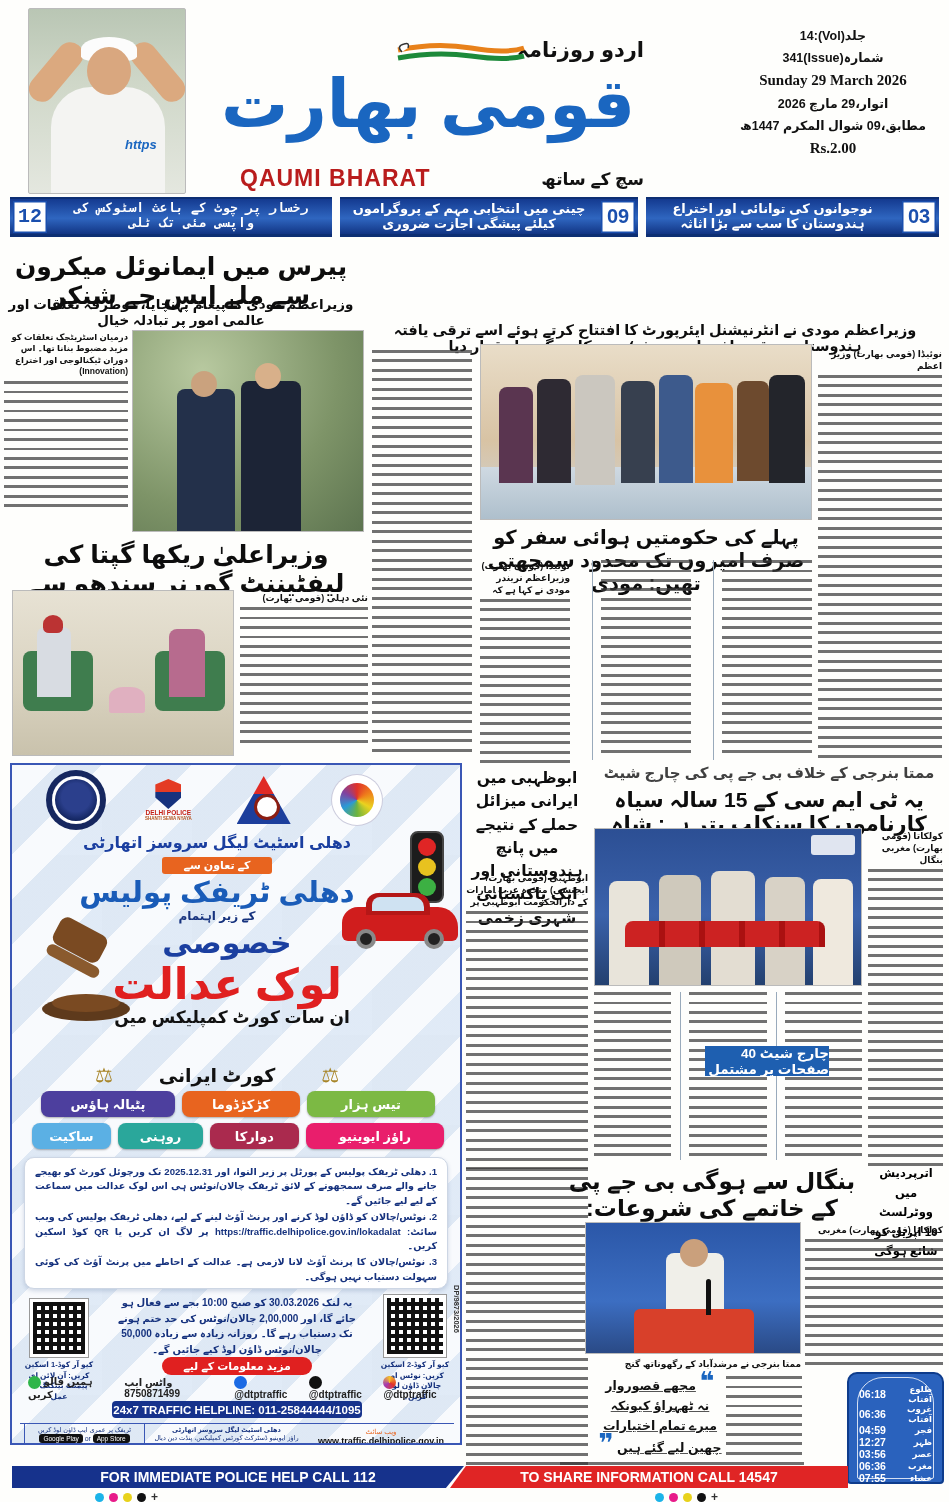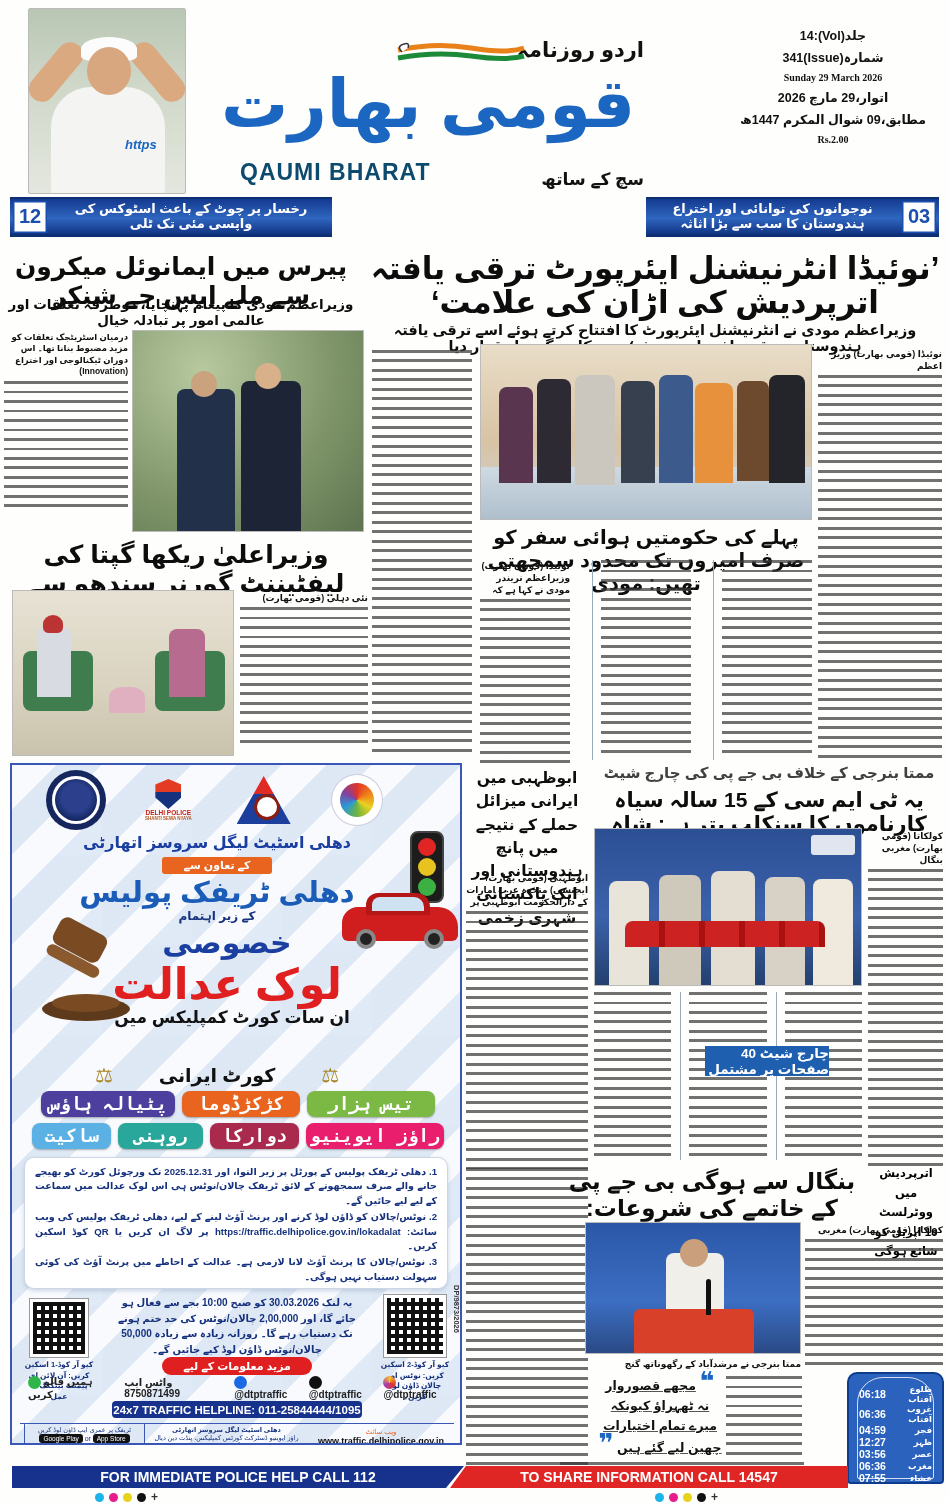--- a/index.html
+++ b/index.html
@@ -17,26 +17,26 @@
   .mast-photo{left:28px;top:8px;width:158px;height:186px;background:linear-gradient(180deg,#b9c6b4 0%,#cfd7c8 40%,#e4e7df 100%);border-radius:2px;overflow:hidden;}
   .mast-photo .torso{position:absolute;left:22px;top:78px;width:114px;height:120px;background:#f4f4f2;border-radius:40px 40px 0 0;}
   .mast-photo .head{position:absolute;left:58px;top:38px;width:44px;height:48px;background:#d9a77f;border-radius:50%;}
   .mast-photo .cap{position:absolute;left:52px;top:28px;width:56px;height:24px;background:#fcfcfc;border-radius:50% 50% 20% 20%;}
   .mast-photo .arm{position:absolute;width:26px;height:70px;background:#dba97f;border-radius:14px;}
   .brand-cinch{position:absolute;left:96px;top:128px;color:#1a66c0;font-weight:bold;font-size:13px;font-style:italic;}
   .nameplate{left:212px;top:16px;width:432px;height:178px;}
   .urdu-daily{position:absolute;right:0;top:22px;font-size:21px;font-weight:bold;color:#111;}
   .flagwave{position:absolute;right:118px;top:26px;}
   .np-title{position:absolute;right:0;top:44px;width:100%;font-size:67px;line-height:1.3;font-weight:bold;color:#1a66c0;text-align:center;}
-  .np-latin{position:absolute;left:28px;bottom:8px;font-size:23px;font-weight:bold;letter-spacing:1px;color:#0c4a6e;}
+  .np-latin{position:absolute;left:28px;bottom:2px;font-size:23px;font-weight:bold;letter-spacing:1px;color:#b91c1c;}
   .np-tag{position:absolute;right:0;bottom:4px;font-size:17px;font-weight:bold;color:#111;}
   .issue-info{left:724px;top:28px;width:218px;height:150px;text-align:center;color:#111;}
   .issue-info div{margin-bottom:7px;font-weight:bold;}
   .ii-sm{font-size:12.5px;}
-  .ii-en{font-size:10px;font-family:"Liberation Serif","DejaVu Serif",serif;}
+  .ii-en{font-size:15px;font-family:"Liberation Serif","DejaVu Serif",serif;}
   
   .tbar{top:197px;height:40px;background:linear-gradient(180deg,#143a90,#2f66c0 55%,#123584);border-top:2px solid #0d2f73;border-bottom:3px solid #0d2f73;color:#fff;display:flex;align-items:center;}
   .tnum{width:34px;height:32px;background:#fff;color:#1a4fae;font-size:20px;font-weight:bold;display:flex;align-items:center;justify-content:center;margin:0 3px;flex:none;box-shadow:0 0 0 1.5px #1a4fae inset;}
   .ttext{flex:1;font-size:13px;font-weight:bold;text-align:center;direction:rtl;padding:0 4px;line-height:1.1;}
   
   .headline{font-weight:bold;color:#0d0d0d;direction:rtl;text-align:center;}
   .kicker{color:#404040;font-weight:bold;direction:rtl;text-align:center;}
   .photo{overflow:hidden;border:1px solid #bbb;}
   .fig{position:absolute;border-radius:8px 8px 0 0;}
   .inline-sub{background:#1e5fb0;color:#fff;font-weight:bold;font-size:13.5px;direction:rtl;display:flex;align-items:center;justify-content:center;}
@@ -80,21 +80,21 @@
   .gavel{position:absolute;left:12px;top:142px;}
   .calendar{position:absolute;right:18px;top:192px;width:76px;height:84px;background:#fff;border:2px solid #c22;border-radius:6px;text-align:center;overflow:hidden;}
   .calendar .rings{position:absolute;top:-6px;left:12px;right:12px;display:flex;justify-content:space-between;}
   .calendar .rings i{width:6px;height:12px;background:#666;border-radius:3px;}
   .cal-m{background:#d8231f;color:#fff;font-size:12px;font-weight:bold;padding:3px 0;direction:rtl;}
   .cal-d{font-size:23px;font-weight:bold;color:#111;line-height:1.1;}
   .cal-y{font-size:15px;font-weight:bold;color:#111;}
   .cc-title{position:absolute;left:60px;top:298px;width:290px;display:flex;align-items:center;justify-content:space-around;font-size:19px;font-weight:bold;color:#111;direction:rtl;}
   .scales{color:#a8862a;font-size:20px;}
   .pillrow{position:absolute;display:flex;flex-direction:row-reverse;gap:7px;justify-content:center;}
-  .cpill{color:#fff;font-size:18px;font-weight:bold;border-radius:8px;display:flex;align-items:center;justify-content:center;direction:rtl;box-shadow:0 1px 2px rgba(0,0,0,.3);font-family:Liberation Mono, monospace;}
+  .cpill{color:#fff;font-size:13px;font-weight:bold;border-radius:8px;display:flex;align-items:center;justify-content:center;direction:rtl;box-shadow:0 1px 2px rgba(0,0,0,.3);}
   .notes{position:absolute;left:12px;top:392px;width:424px;height:132px;background:#fff;border-radius:10px;border:1px solid #cdd6e4;box-shadow:0 2px 4px rgba(30,60,120,.18);padding:7px 10px;direction:rtl;}
   .notes div{font-size:9.6px;font-weight:bold;color:#16327e;line-height:1.5;margin-bottom:2px;text-align:justify;}
   .linknote{position:absolute;left:100px;top:530px;width:250px;font-size:10px;font-weight:bold;color:#16327e;direction:rtl;text-align:center;line-height:1.55;}
   .qr{background:
       repeating-linear-gradient(0deg,#111 0 4px,transparent 4px 8px),
       repeating-linear-gradient(90deg,#111 0 4px,#fff 4px 8px);
       border:3px solid #fff;outline:1px solid #999;}
   .qrcap{font-size:7.5px;font-weight:bold;color:#16327e;direction:rtl;text-align:center;line-height:1.4;margin-top:3px;}
   .morepill{position:absolute;left:150px;top:592px;width:150px;height:18px;background:#e02020;border-radius:10px;color:#fff;font-size:11px;font-weight:bold;display:flex;align-items:center;justify-content:center;direction:rtl;}
   .social{position:absolute;left:16px;top:614px;width:420px;height:18px;display:flex;align-items:center;justify-content:center;gap:10px;font-size:10px;font-weight:bold;color:#222;}
@@ -144,30 +144,33 @@
 
   <div class="abs issue-info">
     <div class="ii-sm rtl">جلد(Vol):14</div>
     <div class="ii-sm rtl">شمارہ(Issue)341</div>
     <div class="ii-en">Sunday 29 March 2026</div>
     <div class="ii-sm rtl">اتوار،29 مارچ 2026</div>
     <div class="ii-sm rtl">مطابق،09 شوال المکرم 1447ھ</div>
     <div class="ii-en">Rs.2.00</div>
   </div>
 
-  <div class="abs tbar" style="left:10px;width:322px;">
+  <div class="abs tbar" style="left:10px;width:322px;font-family:Liberation Mono, monospace;">
     <div class="tnum">12</div>
     <div class="ttext">رخسار پر چوٹ کے باعث اسٹوکس کی واپسی مئی تک ٹلی</div>
+  </div>
+  <div class="abs tbar" style="left:340px;width:298px;">
+    <div class="ttext">چینی میں انتخابی مہم کے پروگراموں کیلئے پیشگی اجازت ضروری</div>
+    <div class="tnum">09</div>
   </div>
   <div class="abs tbar" style="left:646px;width:293px;">
     <div class="ttext">نوجوانوں کی توانائی اور اختراع ہندوستان کا سب سے بڑا اثاثہ</div>
     <div class="tnum">03</div>
   </div>
 
-  <div class="abs headline" style="left:368px;top:252px;width:574px;height:68px;font-size:31px;line-height:1.1;">’نوئیڈا انٹرنیشنل ایئرپورٹ ترقی یافتہ اترپردیش کی اڑان کی علامت‘</div>
   <div class="abs headline" style="left:368px;top:322px;width:574px;font-size:14.5px;">وزیراعظم مودی نے انٹرنیشنل ایئرپورٹ کا افتتاح کرتے ہوئے اسے ترقی یافتہ ہندوستان۔ترقی یافتہ اترپردیش؛ مہم کا سنگ میل قرار دیا</div>
 
   <div class="abs photo" style="left:480px;top:344px;width:332px;height:176px;background:linear-gradient(180deg,#e9ddc8 0%,#d8c3a4 55%,#cdd4da 100%);">
     <div class="abs" style="left:0;bottom:0;width:100%;height:52px;background:linear-gradient(180deg,#cfd9e2,#aebfcc);"></div>
     <div class="fig" style="left:18px;top:42px;width:34px;height:96px;background:#5a3550;"></div>
     <div class="fig" style="left:56px;top:34px;width:34px;height:104px;background:#2e2a33;"></div>
     <div class="fig" style="left:94px;top:30px;width:40px;height:110px;background:#cbc7bf;"></div>
     <div class="fig" style="left:140px;top:36px;width:34px;height:102px;background:#37404f;"></div>
     <div class="fig" style="left:178px;top:30px;width:34px;height:108px;background:#3d5a8c;"></div>
     <div class="fig" style="left:214px;top:38px;width:38px;height:100px;background:#e8913c;"></div>

